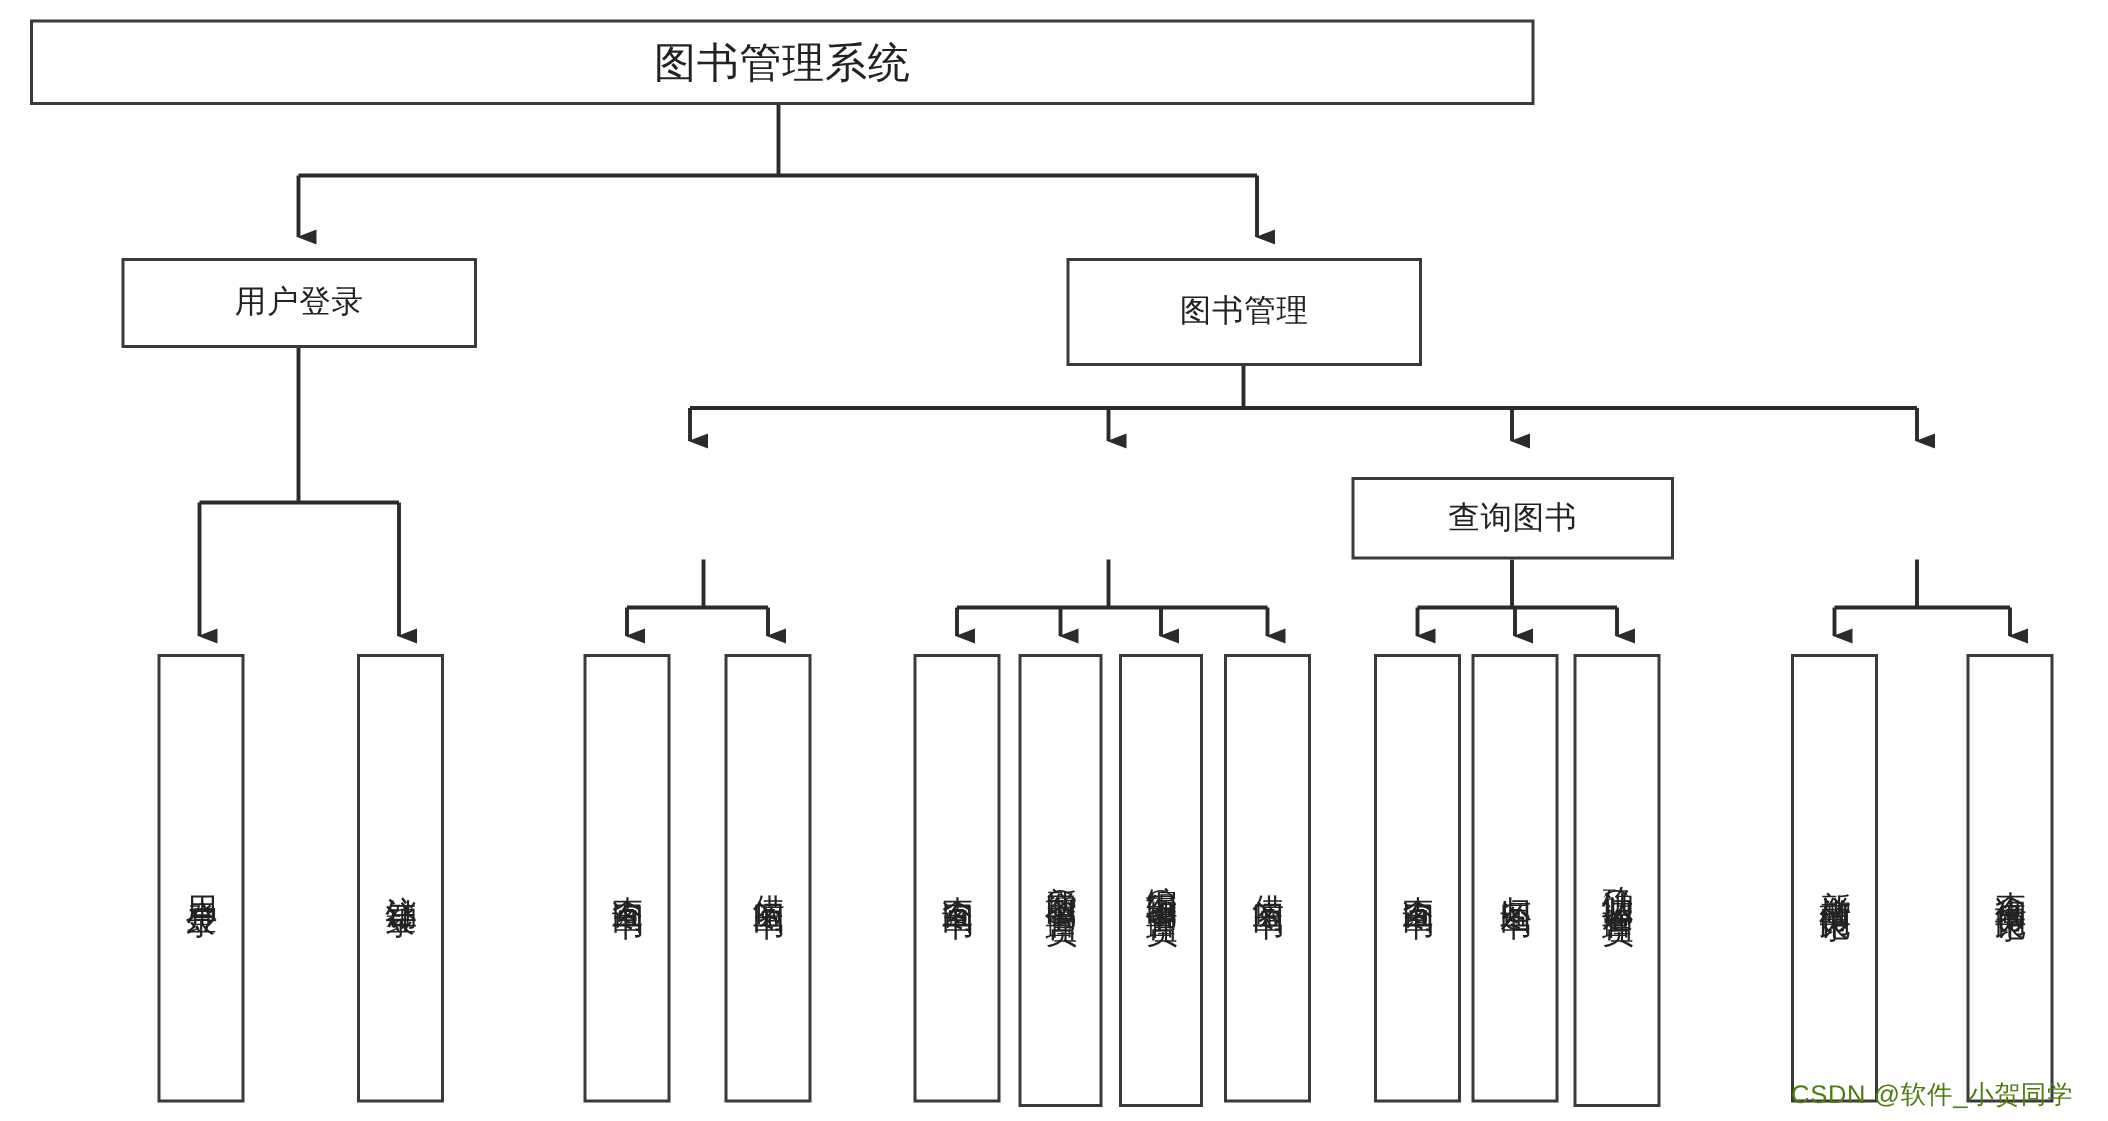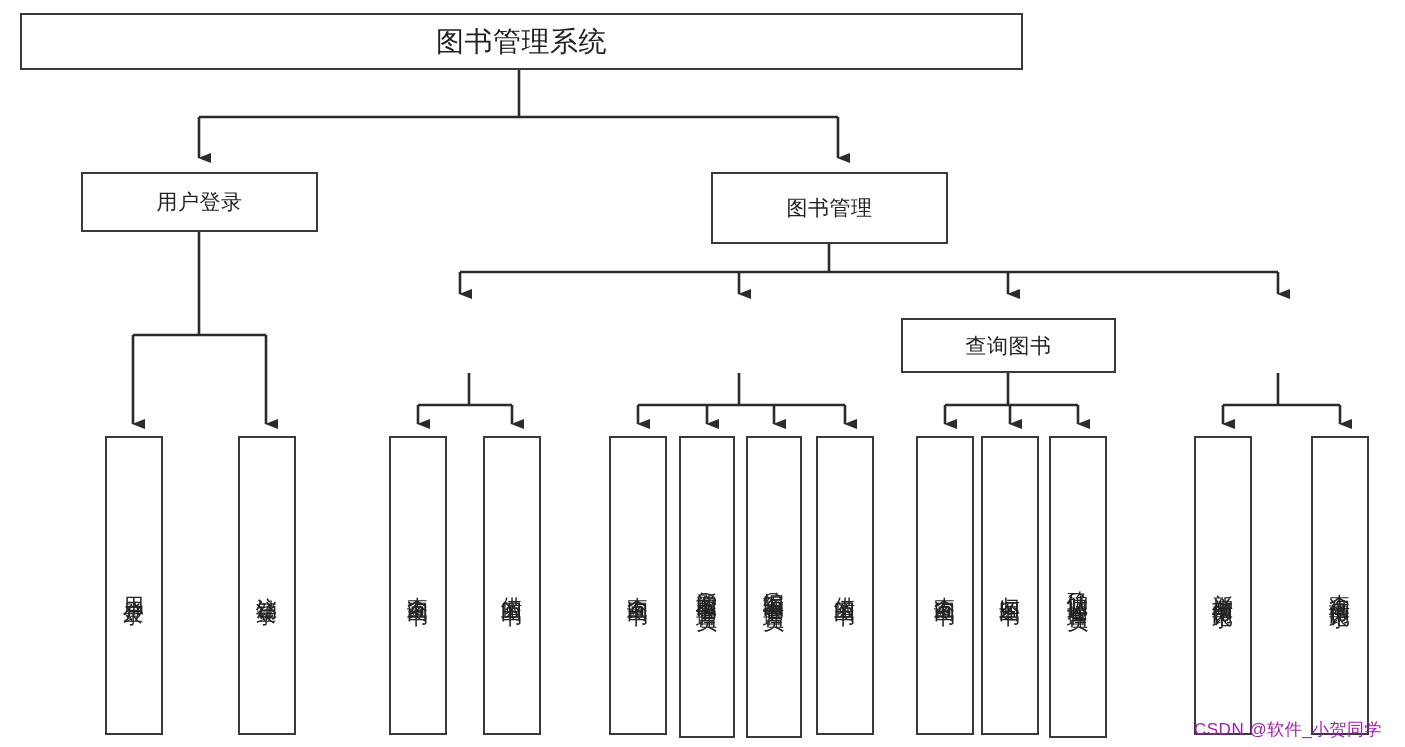--- a/index.html
+++ b/index.html
@@ -58,21 +58,21 @@
     writing-mode: vertical-rl;
     text-orientation: upright;
     font-size: 21px;
     line-height: 1.0;
     letter-spacing: 3px;
     text-align: center;
   }
   .watermark {
     position: absolute;
     font-size: 17px;
-    color: #a21caf;
+    color: #4d7c0f;
     white-space: nowrap;
     letter-spacing: 0.5px;
     font-family: "Liberation Sans", "DejaVu Sans", sans-serif;
   }
 </style>
 </head>
 <body>
 
 <div id="canvas">
 

